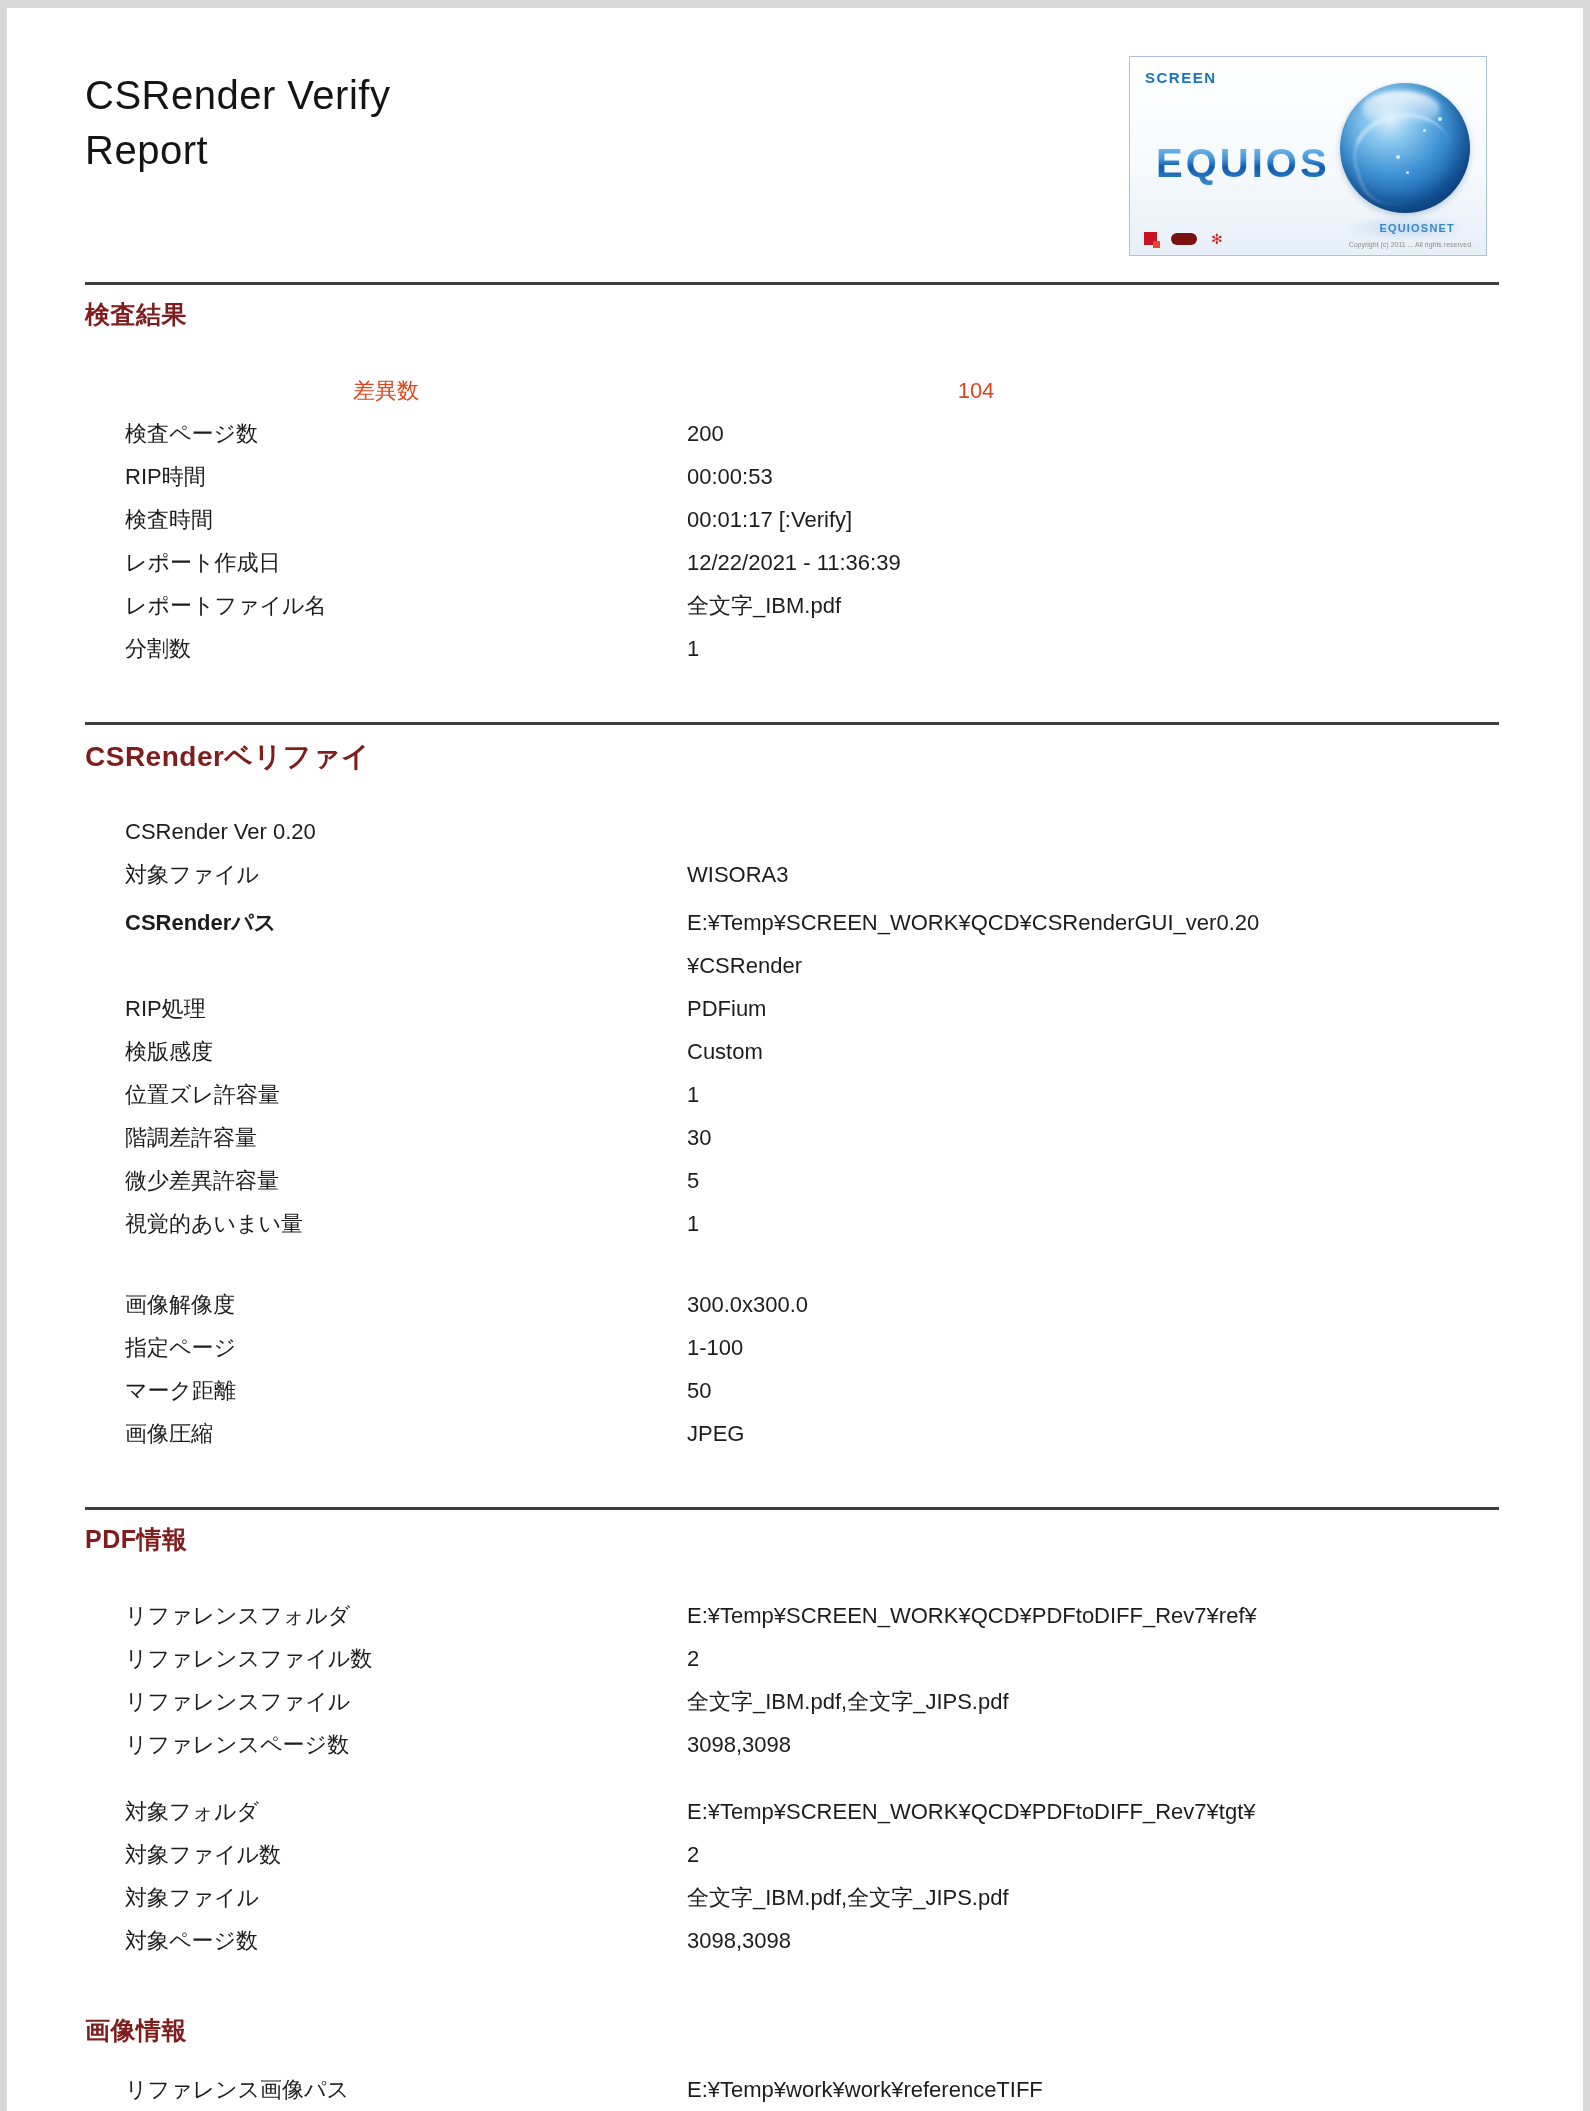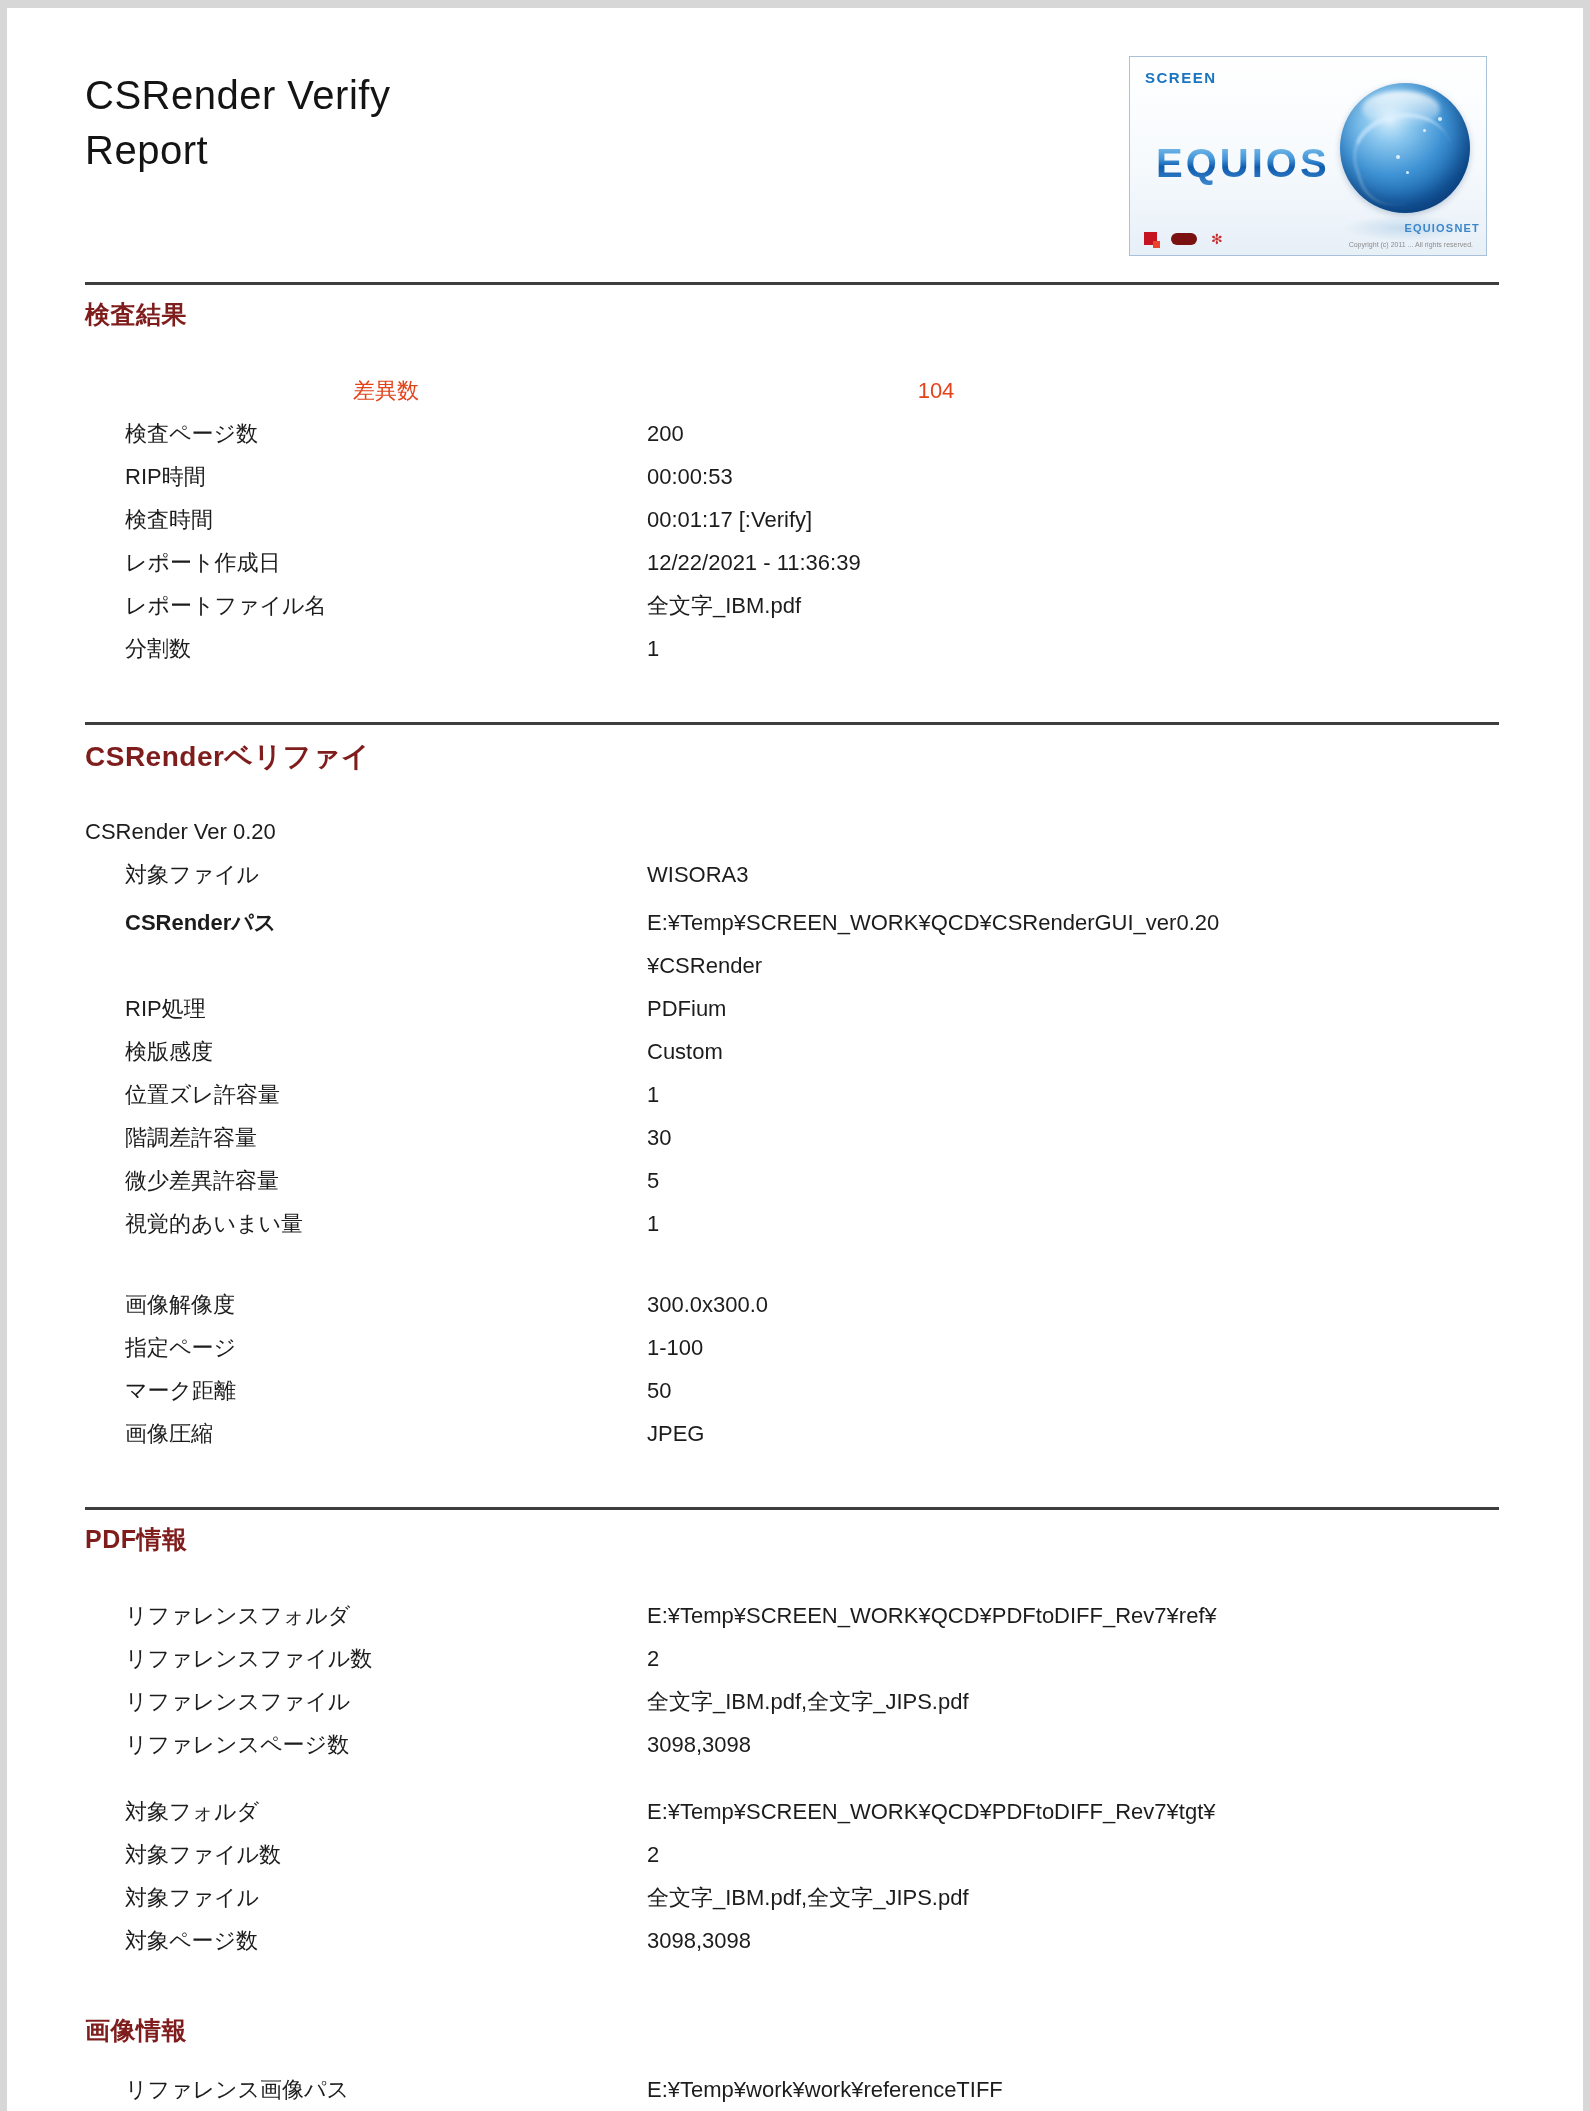--- a/index.html
+++ b/index.html
@@ -72,21 +72,21 @@
     position:absolute;top:158px;right:18px;width:126px;height:26px;border-radius:50%;
     background:radial-gradient(ellipse at center,#b9d4ea 0%,rgba(255,255,255,0) 70%);
     opacity:.75;
   }
   .logo-marks{position:absolute;left:14px;bottom:10px;display:flex;align-items:flex-end;gap:14px;}
   .mark-sq{width:13px;height:13px;background:#c51322;position:relative;}
   .mark-sq::after{content:"";position:absolute;right:-3px;bottom:-3px;width:7px;height:7px;background:#e8452f;}
   .mark-blob{width:26px;height:12px;background:#7a1010;border-radius:6px;}
   .mark-star{color:#c92a2a;font-size:14px;line-height:12px;}
   .logo-net{
-    position:absolute;right:6px;bottom:21px;
+    position:absolute;right:31px;bottom:21px;
     font-size:11px;font-weight:700;color:#3b86c9;letter-spacing:1.2px;
   }
   .logo-copy{
     position:absolute;right:13px;bottom:7px;
     font-size:7px;color:#8d8d8d;white-space:nowrap;
     filter:blur(.3px);
   }
   
   .report-body{margin-top:104px;}
   .rule{height:3px;background:#3e3e3e;margin:0 0 13px 0;}
@@ -94,21 +94,21 @@
   .section-heading{
     font-size:25px;font-weight:700;color:#7f1d1d;margin:0;letter-spacing:.5px;
   }
   .section-heading.large{font-size:28px;}
   .group{margin-top:38px;}
   .row{display:flex;align-items:flex-start;}
   .cell{font-size:22px;line-height:43px;}
   .compact .cell{line-height:33px;}
   .label{flex:none;width:562px;box-sizing:border-box;padding-left:40px;}
   .label.bold{font-weight:700;}
-  .value{width:578px;word-wrap:break-word;overflow-wrap:break-word;word-break:break-all;}
+  .value{width:578px;word-wrap:break-word;overflow-wrap:break-word;word-break:break-all;margin-left:40px;}
   .red{color:#e2431a;text-align:center;}
 </style>
 </head>
 <body>
 
 <div class="page">
 
   <h1 class="title"><span>CSRender Verify</span><br><span>Report</span></h1>
 
   <div class="logo-box">

